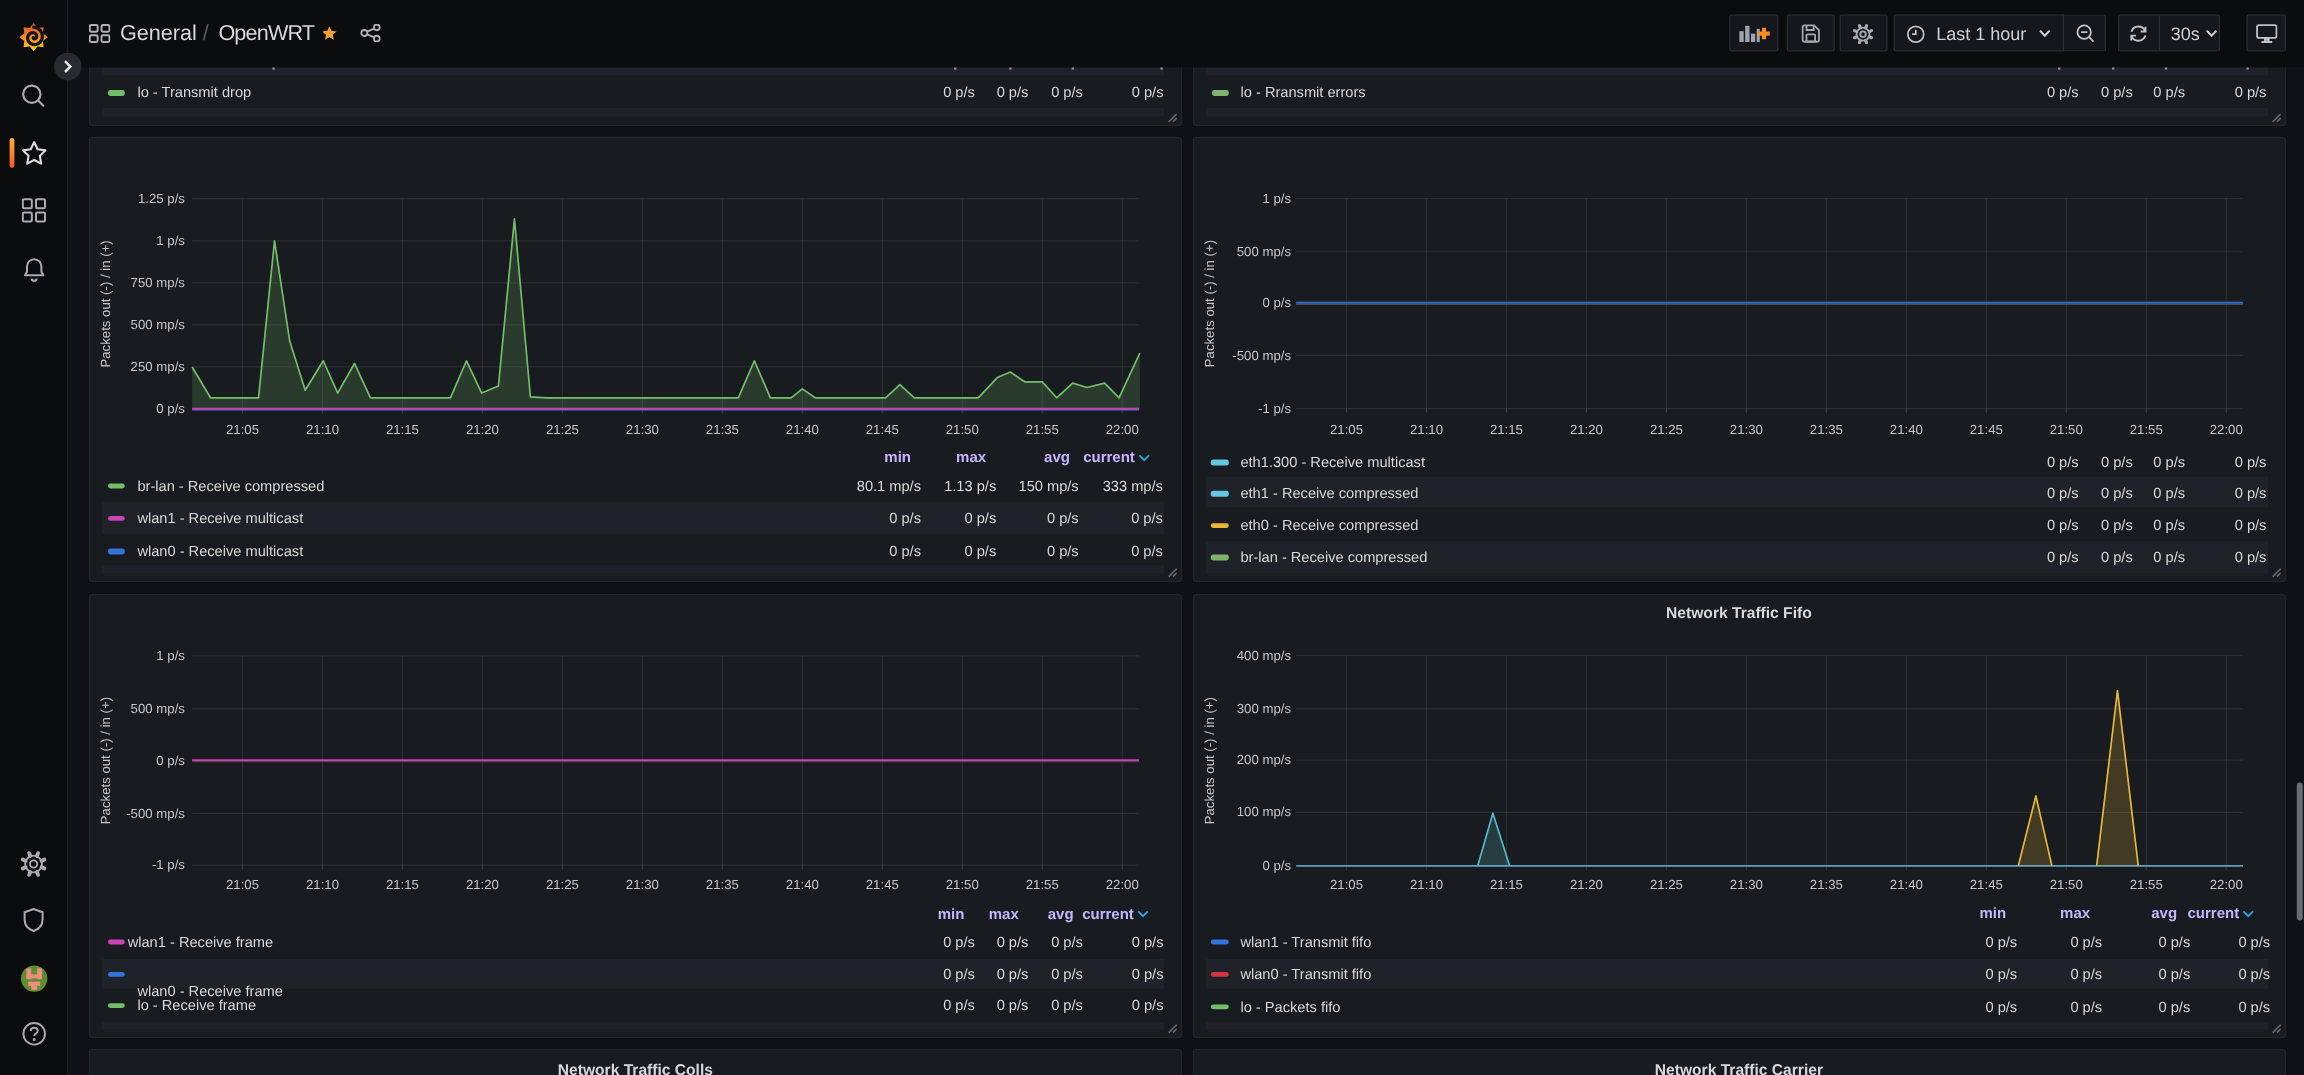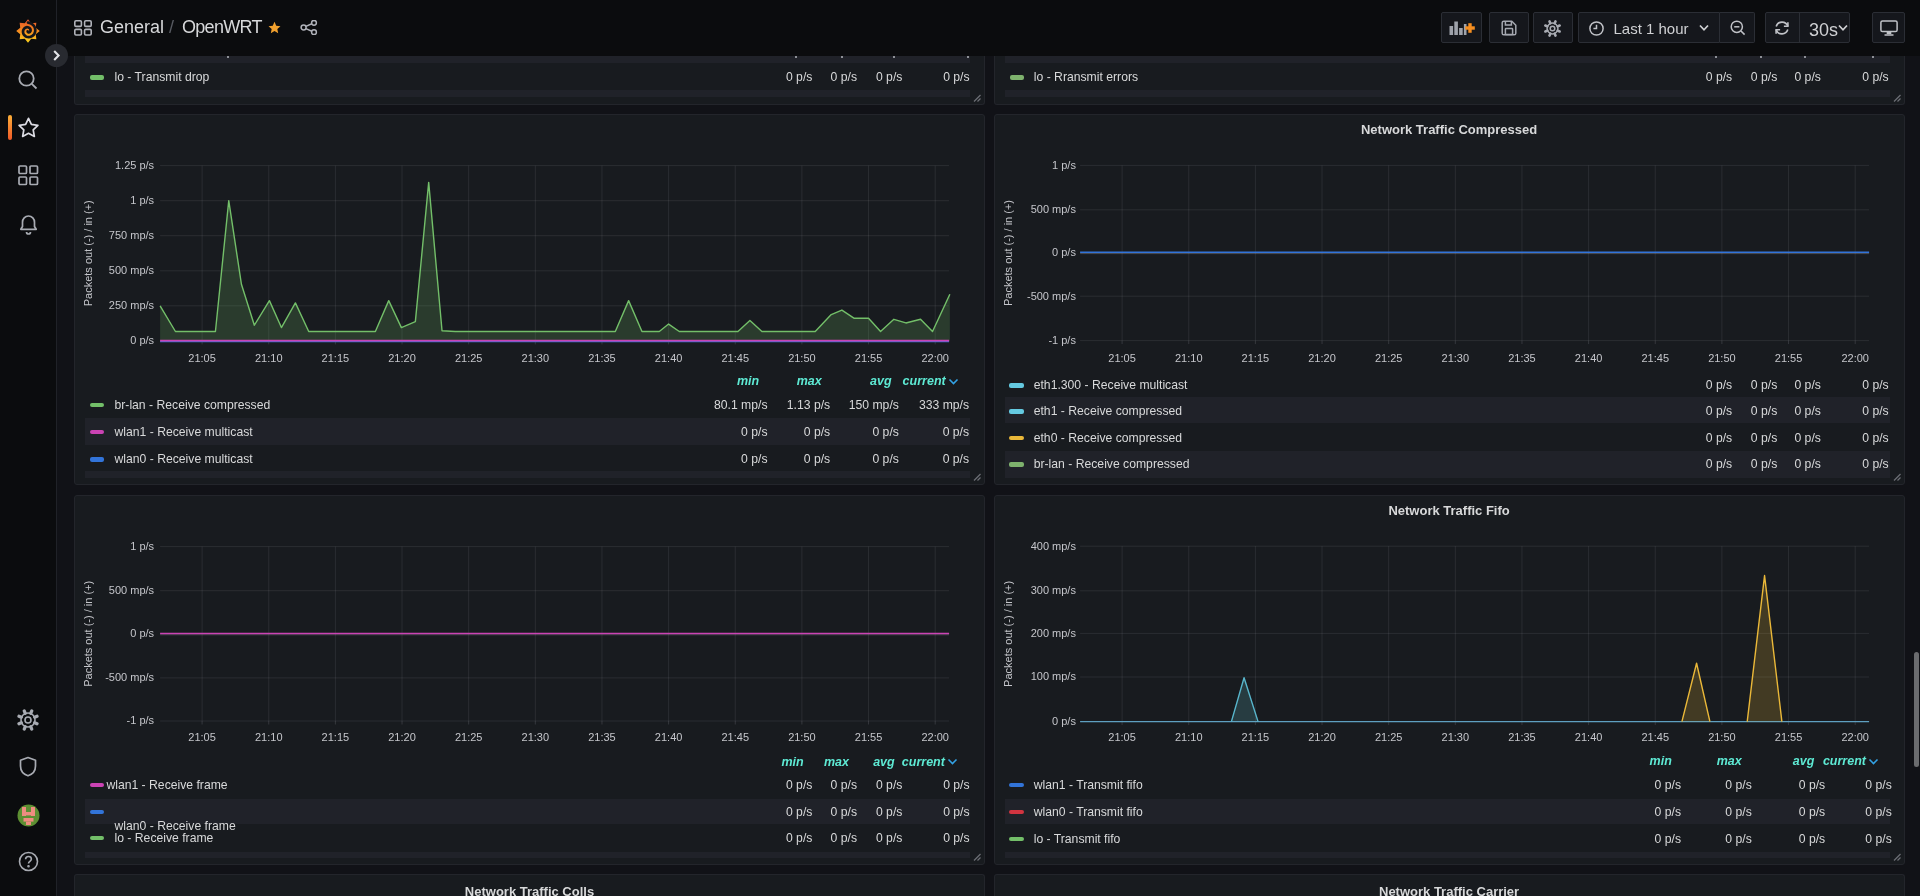--- a/index.html
+++ b/index.html
@@ -5,21 +5,21 @@
 html,body { width:1920px; height:896px; overflow:hidden; background:#111217;
   font-family:"Liberation Sans", sans-serif; }
 .abs { position:absolute; }
 #sidebar { position:absolute; left:0; top:0; width:57px; height:896px; background:#0b0c0e; border-right:1px solid #202228; z-index:30; }
 #navbar { position:absolute; left:56px; top:0; right:0; height:56px; background:#0b0c0e; z-index:20; }
 #main { position:absolute; left:56px; top:56px; right:0; bottom:0; background:#111217; overflow:hidden; }
 .panel { position:absolute; background:#181b1f; border:1px solid #23252b; border-radius:3px; }
 .ptitle { position:absolute; left:0; right:0; top:7px; text-align:center; font-size:13px; font-weight:700; color:#d8d9da; letter-spacing:0; }
 .leg-label { position:absolute; font-size:12.2px; color:#d8d9da; line-height:16px; white-space:nowrap; }
 .leg-val { position:absolute; font-size:12.2px; color:#d8d9da; line-height:16px; text-align:right; width:150px; white-space:nowrap; }
-.leg-head { position:absolute; font-size:12.5px; font-weight:700; color:#5eead4; line-height:16px; text-align:right; width:150px;font-style:italic; }
+.leg-head { position:absolute; font-size:12.5px; font-weight:700; color:#c4b5fd; line-height:16px; text-align:right; width:150px; }
 .stripe { position:absolute; background:#202229; }
 .swatch { position:absolute; width:14.5px; height:4.5px; border-radius:2px; }
 .btn { position:absolute; background:#15171c; border:1px solid #2b2e35; border-radius:2px; }
 </style></head>
 <body>
 
 <div id="sidebar">
     <svg class="abs" style="left:16px;top:18px" width="24" height="27" viewBox="0 0 24 27">
 <defs>
         <linearGradient id="glg" x1="0" y1="0" x2="0" y2="1">
@@ -156,21 +156,21 @@
 <circle cx="6.8" cy="6.8" r="5.6"></circle>
       <line x1="11" y1="11" x2="14.6" y2="14.6"></line>
       <line x1="4.2" y1="6.8" x2="9.4" y2="6.8"></line>
     </svg>
     <svg class="abs" style="left:1718.0px;top:20px" width="16" height="16" viewBox="0 0 16 16" fill="none" stroke="#c0c2c7" stroke-width="1.6">
 <path d="M13.8 6.2 A6.1 6.1 0 0 0 2.2 6.4"></path>
       <path d="M2.2 9.8 A6.1 6.1 0 0 0 13.8 9.6"></path>
 <path d="M13.9 2.3 L13.9 6.3 L9.9 6.3" fill="none"></path>
       <path d="M2.1 13.7 L2.1 9.7 L6.1 9.7" fill="none"></path>
     </svg>
-    <div class="abs" style="left:1753.0px;top:19.5px;font-size:18px;font-weight:500;color:#cfd0d3">30s</div>
+    <div class="abs" style="left:1753.0px;top:19.5px;font-size:15px;font-weight:500;color:#cfd0d3">30s</div>
     <svg class="abs" style="left:1780.5px;top:24px" width="12" height="8" viewBox="0 0 12 8" fill="none" stroke="#cfd0d3" stroke-width="1.7">
       <path d="M2 1.5 L6 5.8 L10 1.5"></path>
     </svg>
     <svg class="abs" style="left:1823.5px;top:20px" width="18" height="16" viewBox="0 0 18 16" fill="none" stroke="#c0c2c7" stroke-width="1.5">
 <rect x="0.9" y="0.9" width="16.2" height="10.6" rx="1.6"></rect>
       <rect x="6.7" y="11.5" width="4.6" height="2.6" fill="#c0c2c7" stroke="none"></rect>
 <line x1="4.5" y1="15" x2="13.5" y2="15"></line>
     </svg>
   </div>
 <div class="abs" style="left:44.5px;top:43.5px;width:23px;height:23px;border-radius:50%;background:#282a30;z-index:40;"></div>
@@ -260,21 +260,20 @@
       <div class="leg-val" style="left:542.1px;top:335.9px">0 p/s</div>
       <div class="leg-val" style="left:604.8px;top:335.9px">0 p/s</div>
       <div class="leg-val" style="left:673.5px;top:335.9px">0 p/s</div>
       <div class="leg-val" style="left:743.7px;top:335.9px">0 p/s</div>
       <svg class="abs" style="right:3px;bottom:3px" width="8" height="8" viewBox="0 0 8 8" stroke="#6c6e75" stroke-width="1.3">
 <line x1="1" y1="7.5" x2="7.5" y2="1"></line>
         <line x1="4.5" y1="7.5" x2="7.5" y2="4.5"></line>
       </svg>
     </div>
     <div class="panel" style="left:937.6px;top:58.4px;width:911.0px;height:370.8px;">
-      <div class="ptitle">Network Traffic Compressed</div>
       <svg class="abs" style="left:0;top:0" width="911" height="370" viewBox="0 0 911 370">
         <line x1="85.1" y1="50.40" x2="874.1" y2="50.40" stroke="rgba(204,204,220,0.10)" stroke-width="1"></line>
         <line x1="85.1" y1="94.80" x2="874.1" y2="94.80" stroke="rgba(204,204,220,0.10)" stroke-width="1"></line>
         <line x1="85.1" y1="137.60" x2="874.1" y2="137.60" stroke="rgba(204,204,220,0.10)" stroke-width="1"></line>
         <line x1="85.1" y1="181.20" x2="874.1" y2="181.20" stroke="rgba(204,204,220,0.10)" stroke-width="1"></line>
         <line x1="85.1" y1="225.60" x2="874.1" y2="225.60" stroke="rgba(204,204,220,0.10)" stroke-width="1"></line>
         <line x1="127.10" y1="50.40" x2="127.10" y2="225.60" stroke="rgba(204,204,220,0.10)" stroke-width="1"></line>
         <line x1="127.10" y1="225.60" x2="127.10" y2="229.10" stroke="rgba(204,204,220,0.16)" stroke-width="1"></line>
         <line x1="193.75" y1="50.40" x2="193.75" y2="225.60" stroke="rgba(204,204,220,0.10)" stroke-width="1"></line>
         <line x1="193.75" y1="225.60" x2="193.75" y2="229.10" stroke="rgba(204,204,220,0.16)" stroke-width="1"></line>
@@ -507,21 +506,21 @@
       <div class="leg-val" style="left:607.2px;top:281.2px">0 p/s</div>
       <div class="leg-val" style="left:680.6px;top:281.2px">0 p/s</div>
       <div class="leg-val" style="left:747.2px;top:281.2px">0 p/s</div>
       <div class="swatch" style="left:14.6px;top:314.1px;background:#d23440"></div>
       <div class="leg-label" style="left:39.1px;top:308.3px">wlan0 - Transmit fifo</div>
       <div class="leg-val" style="left:536.4px;top:308.3px">0 p/s</div>
       <div class="leg-val" style="left:607.2px;top:308.3px">0 p/s</div>
       <div class="leg-val" style="left:680.6px;top:308.3px">0 p/s</div>
       <div class="leg-val" style="left:747.2px;top:308.3px">0 p/s</div>
       <div class="swatch" style="left:14.6px;top:341.3px;background:#73bf69"></div>
-      <div class="leg-label" style="left:39.1px;top:335.5px">lo - Transmit fifo</div>
+      <div class="leg-label" style="left:39.1px;top:335.5px">lo - Packets fifo</div>
       <div class="leg-val" style="left:536.4px;top:335.5px">0 p/s</div>
       <div class="leg-val" style="left:607.2px;top:335.5px">0 p/s</div>
       <div class="leg-val" style="left:680.6px;top:335.5px">0 p/s</div>
       <div class="leg-val" style="left:747.2px;top:335.5px">0 p/s</div>
       <svg class="abs" style="right:3px;bottom:3px" width="8" height="8" viewBox="0 0 8 8" stroke="#6c6e75" stroke-width="1.3">
 <line x1="1" y1="7.5" x2="7.5" y2="1"></line>
         <line x1="4.5" y1="7.5" x2="7.5" y2="4.5"></line>
       </svg>
     </div>
     <div class="panel" style="left:18.4px;top:0.0px;width:910.2px;height:49.2px;border-top:none;border-radius:0 0 3px 3px;">

